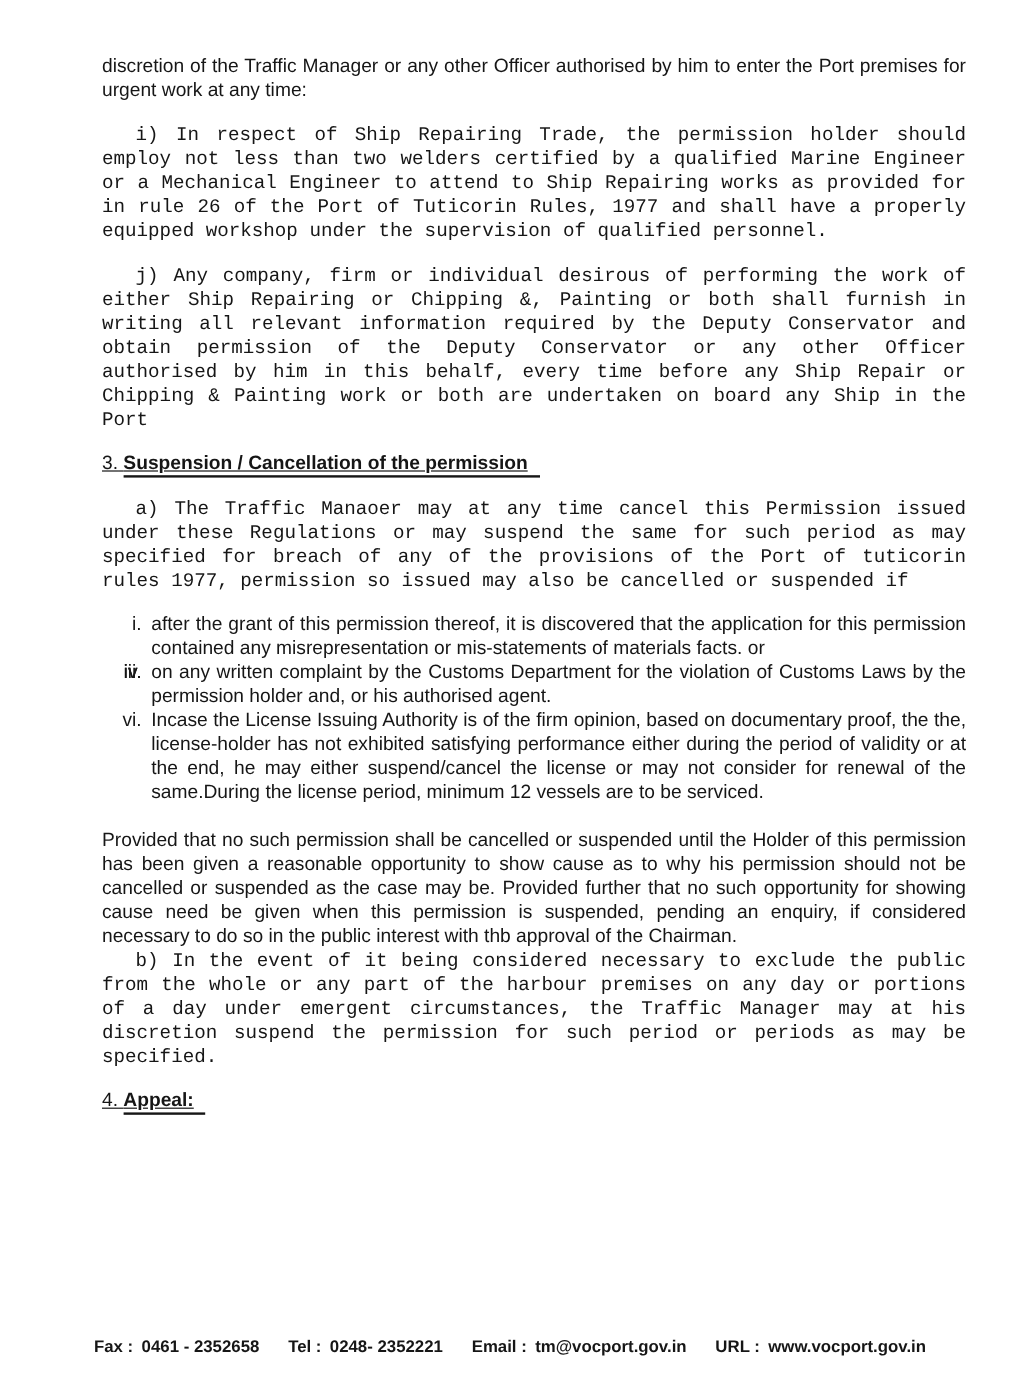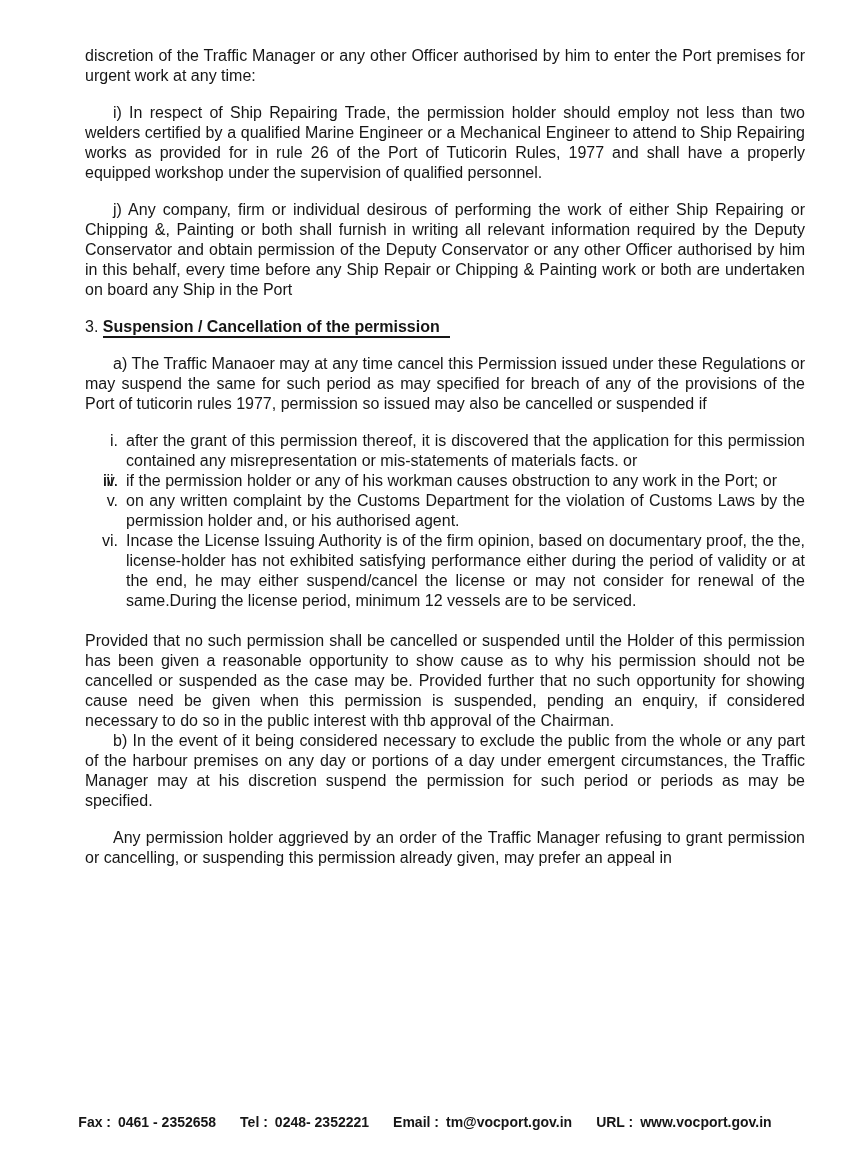--- a/index.html
+++ b/index.html
@@ -24,27 +24,29 @@
     font-size: 16px;
     line-height: 20px;
     text-align: justify;
     margin-left: 20px;
   }
   .para {
     margin: 0 0 17px 0;
   }
   .para.indent {
     text-indent: 28px;
+    font-family: Liberation Mono, monospace;
   }
   .para.no-gap {
     margin-bottom: 0;
   }
   .heading {
     margin: 0 0 17px 0;
     text-align: left;
+    text-decoration: underline;
   }
   .heading .sec-num {
     font-weight: normal;
   }
   .heading .sec-title {
     font-weight: bold;
     border-bottom: 2px solid #161616;
     padding-right: 10px;
     padding-bottom: 1px;
   }
@@ -101,39 +103,38 @@
     <div class="rlist">
       <div class="rlist-item">
         <span class="rlist-marker">i.</span>
         <span>after the grant of this permission thereof, it is discovered that the application for this permission contained any misrepresentation or mis-statements of materials facts. or</span>
       </div>
       <div class="rlist-item">
         <span class="rlist-marker">iii.</span>
       </div>
       <div class="rlist-item">
         <span class="rlist-marker">iv.</span>
-        <span>if the permission holder or any of his workman causes obstruction to any work in the Port; or</span>
       </div>
       <div class="rlist-item">
         <span class="rlist-marker">v.</span>
         <span>on any written complaint by the Customs Department for the violation of Customs Laws by the permission holder and, or his authorised agent.</span>
       </div>
       <div class="rlist-item">
         <span class="rlist-marker">vi.</span>
         <span>Incase the License Issuing Authority is of the firm opinion, based on documentary proof, the the, license-holder has not exhibited satisfying performance either during the period of validity or at the end, he may either suspend/cancel the license or may not consider for renewal of the same.During the license period, minimum 12 vessels are to be serviced.</span>
       </div>
     </div>
 
     <p class="para no-gap">Provided that no such permission shall be cancelled or suspended until the Holder of this permission has been given a reasonable opportunity to show cause as to why his permission should not be cancelled or suspended as the case may be. Provided further that no such opportunity for showing cause need be given when this permission is suspended, pending an enquiry, if considered necessary to do so in the public interest with thb approval of the Chairman.</p>
 
     <p class="para indent">b) In the event of it being considered necessary to exclude the public from the whole or any part of the harbour premises on any day or portions of a day under emergent circumstances, the Traffic Manager may at his discretion suspend the permission for such period or periods as may be specified.</p>
 
 
+    <p class="heading"><span class="sec-num">4.</span> <span class="sec-title">Appeal:</span></p>
 
-    <p class="para indent">Any permission holder aggrieved by an order of the Traffic Manager refusing to grant permission or cancelling, or suspending this permission already given, may prefer an appeal in</p>
 
   </div>
 
   <div class="page-footer">
     <span class="footer-item"><span class="f-label">Fax :</span><span>0461 - 2352658</span></span>
     <span class="footer-item"><span class="f-label">Tel :</span><span>0248- 2352221</span></span>
     <span class="footer-item"><span class="f-label">Email :</span><span>tm@vocport.gov.in</span></span>
     <span class="footer-item"><span class="f-label">URL :</span><span>www.vocport.gov.in</span></span>
   </div>
 </div>

